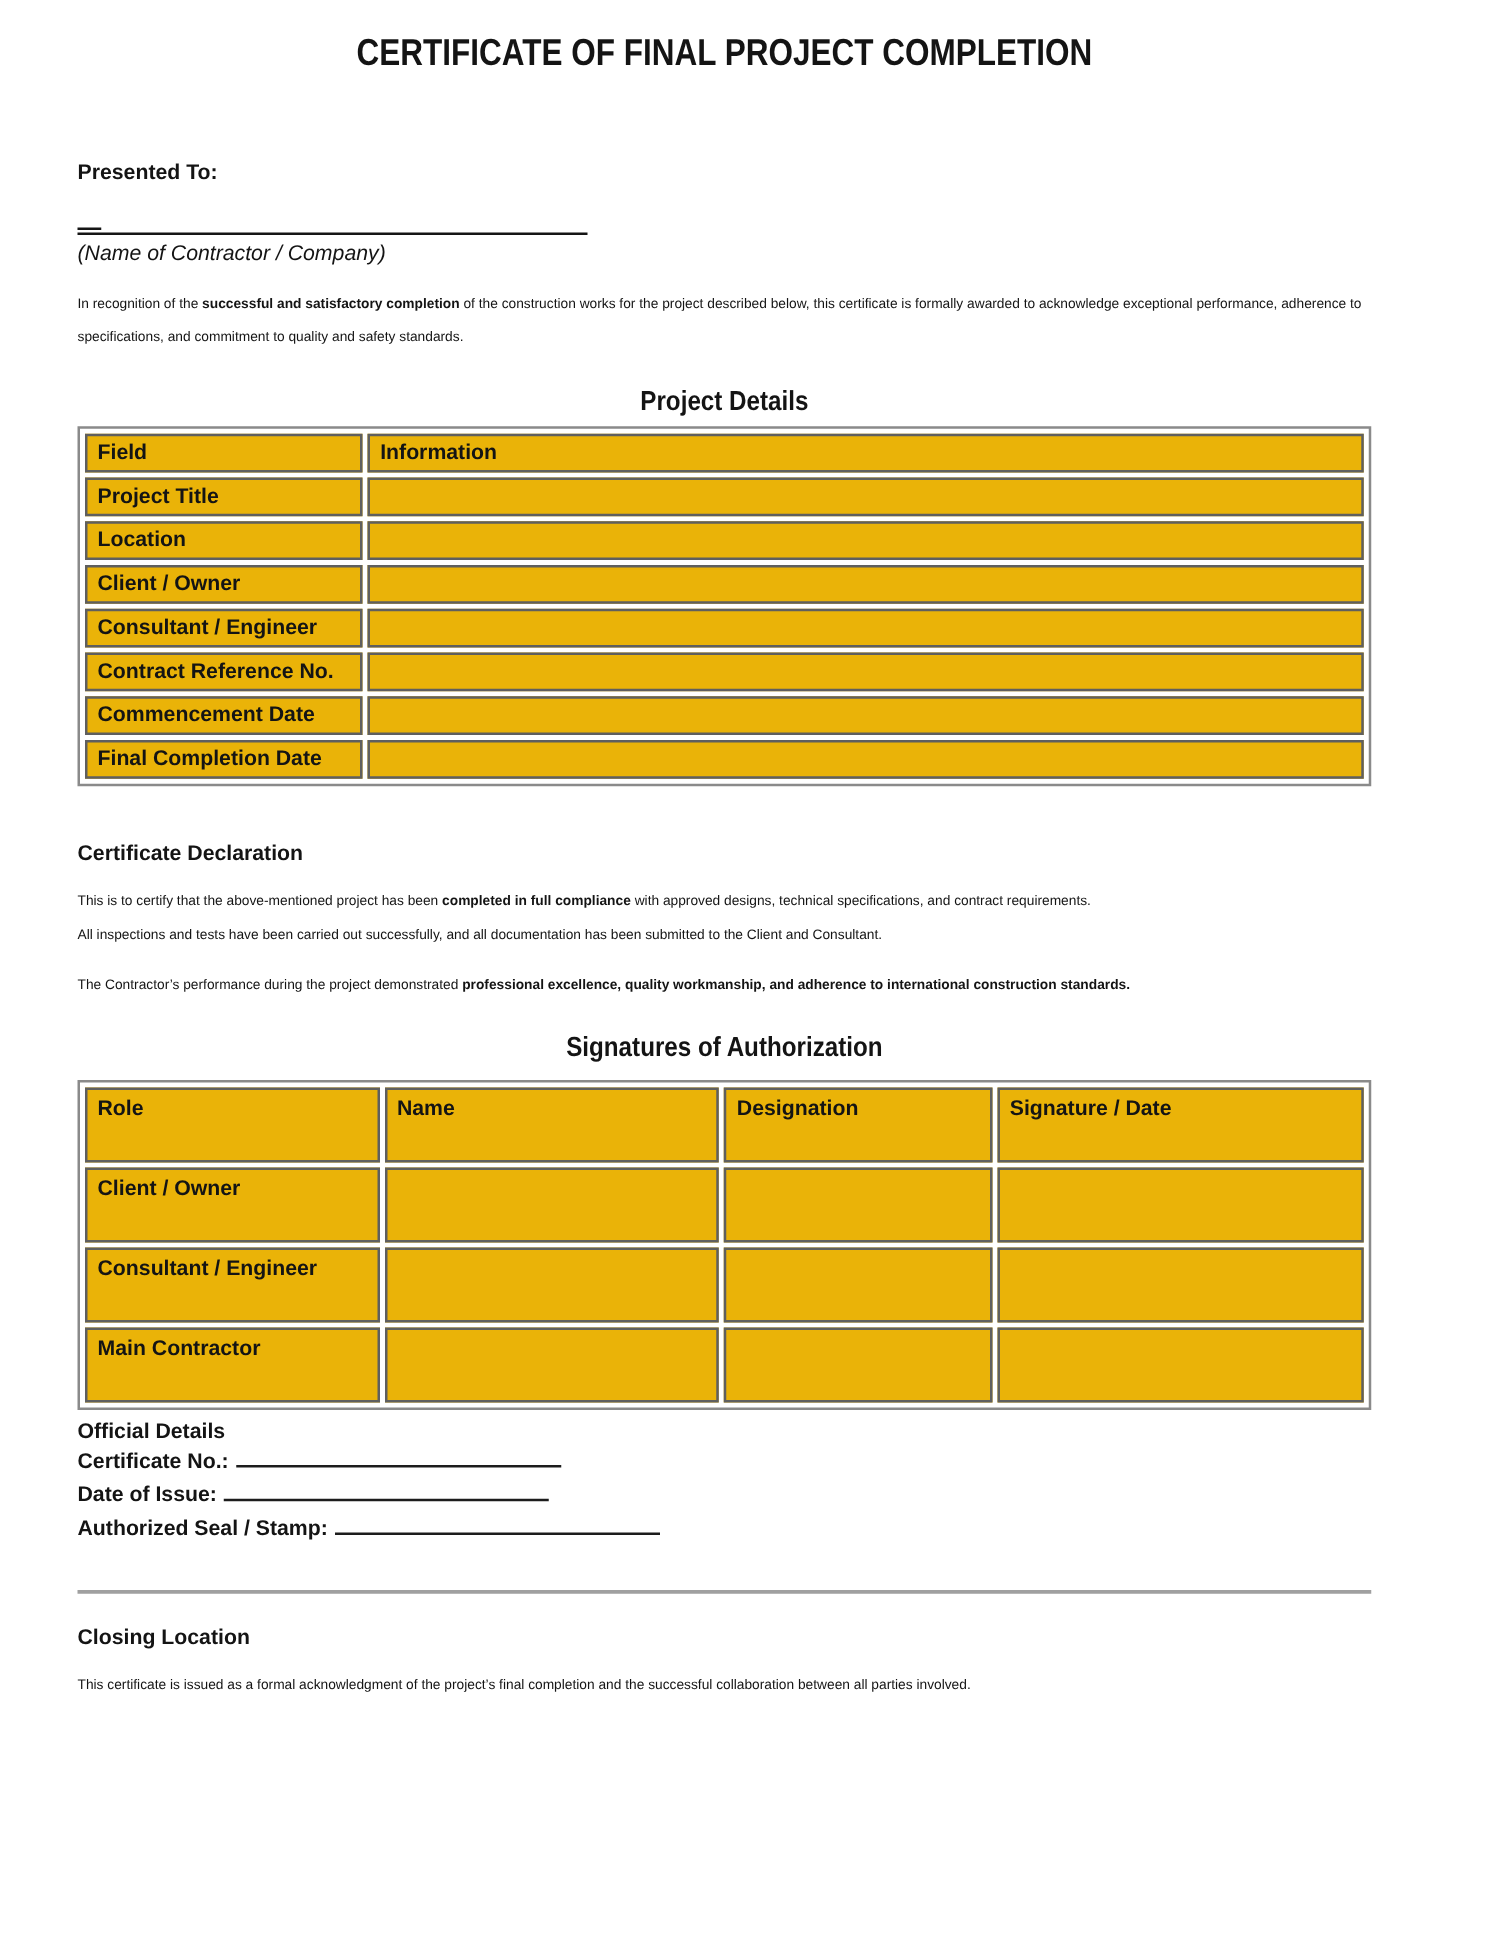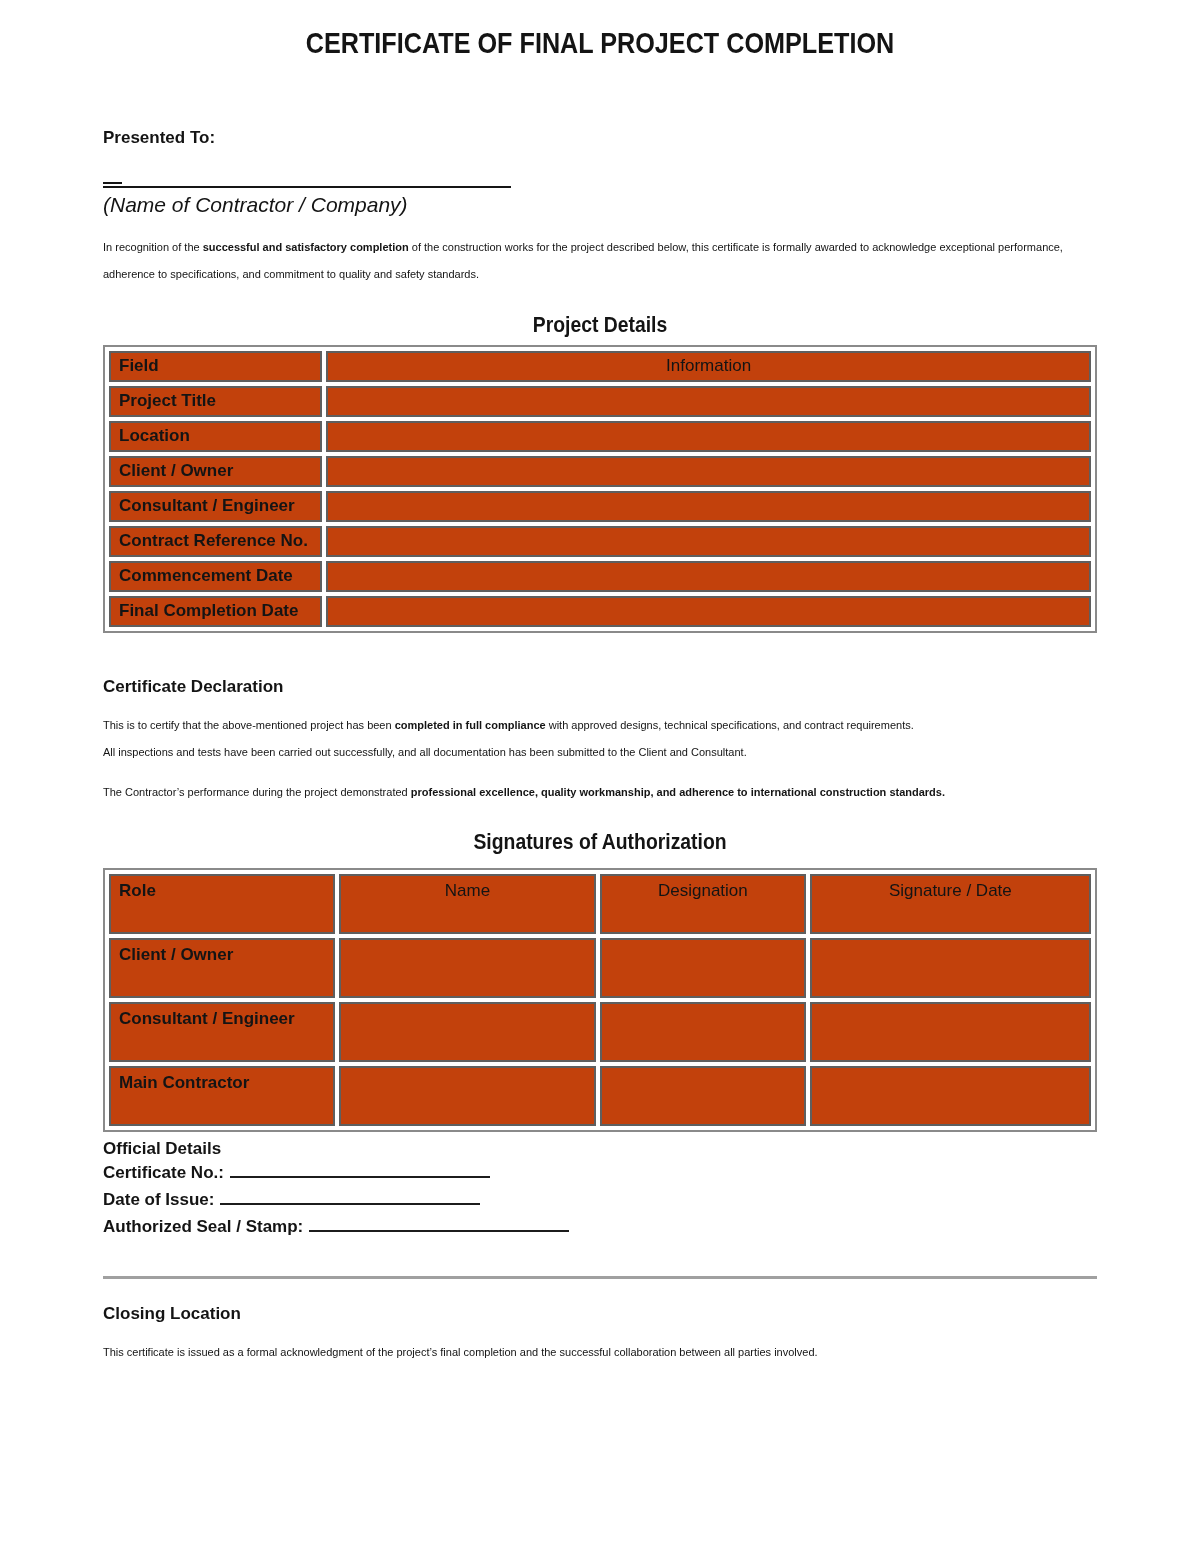--- a/index.html
+++ b/index.html
@@ -6,21 +6,21 @@
   html, body { background: #ffffff; }
   body {
     font-family: "Liberation Sans", "DejaVu Sans", sans-serif;
     color: #141414;
   }
   .page {
     width: 1200px;
     height: 1553px;
     margin: 0 auto;
     background: #ffffff;
-    padding: 24px 103px 0 103px;
+    padding: 24px 103px 0 62px;
     overflow: hidden;
   }
   
   .doc-title {
     font-size: 30px;
     font-weight: bold;
     text-align: center;
     line-height: 1.25;
     letter-spacing: 0;
     transform: scaleX(0.84);
@@ -53,50 +53,50 @@
     height: 4px;
     border-bottom: 2px solid #151515;
   }
   .name-line .start-dash {
     position: absolute;
     left: 0;
     bottom: 2px;
     width: 19px;
     border-bottom: 2px solid #151515;
   }
-  .name-caption { margin-top: 5px; font-size: 21px; font-style: italic; }
+  .name-caption { margin-top: 5px; font-size: 17px; font-style: italic; }
   .intro-par { margin-top: 17px; }
   
   .heading-project { margin-top: 24px; margin-bottom: 7px; }
   .heading-signatures { margin-top: 23px; margin-bottom: 13px; }
   table.grid-table {
     width: 100%;
     border-collapse: separate;
     border-spacing: 4px;
     border: 2px solid #8a8a8a;
     table-layout: fixed;
   }
   table.grid-table th,
   table.grid-table td {
     border: 2px solid #5f5f5f;
     font-size: 17px;
     padding: 2px 8px;
-    background: #c2410c;
+    background: #eab308;
   }
   table.project-table th, table.project-table td {
     height: 31px;
     vertical-align: middle;
   }
   table.signature-table th, table.signature-table td {
     height: 60px;
     vertical-align: top;
     padding-top: 5px;
   }
   th.col-left, td.row-label { text-align: left; font-weight: bold; }
-  th.col-center { text-align: center; font-weight: normal; }
+  th.col-center { text-align: left; font-weight: bold; }
   
   .heading-declaration { margin-top: 44px; }
   .decl-par-1 { margin-top: 15px; }
   .decl-par-2 { margin-top: 13px; }
   
   .heading-official { margin-top: 7px; }
   .official-line {
     font-size: 17px;
     line-height: 27px;
     height: 27px;

